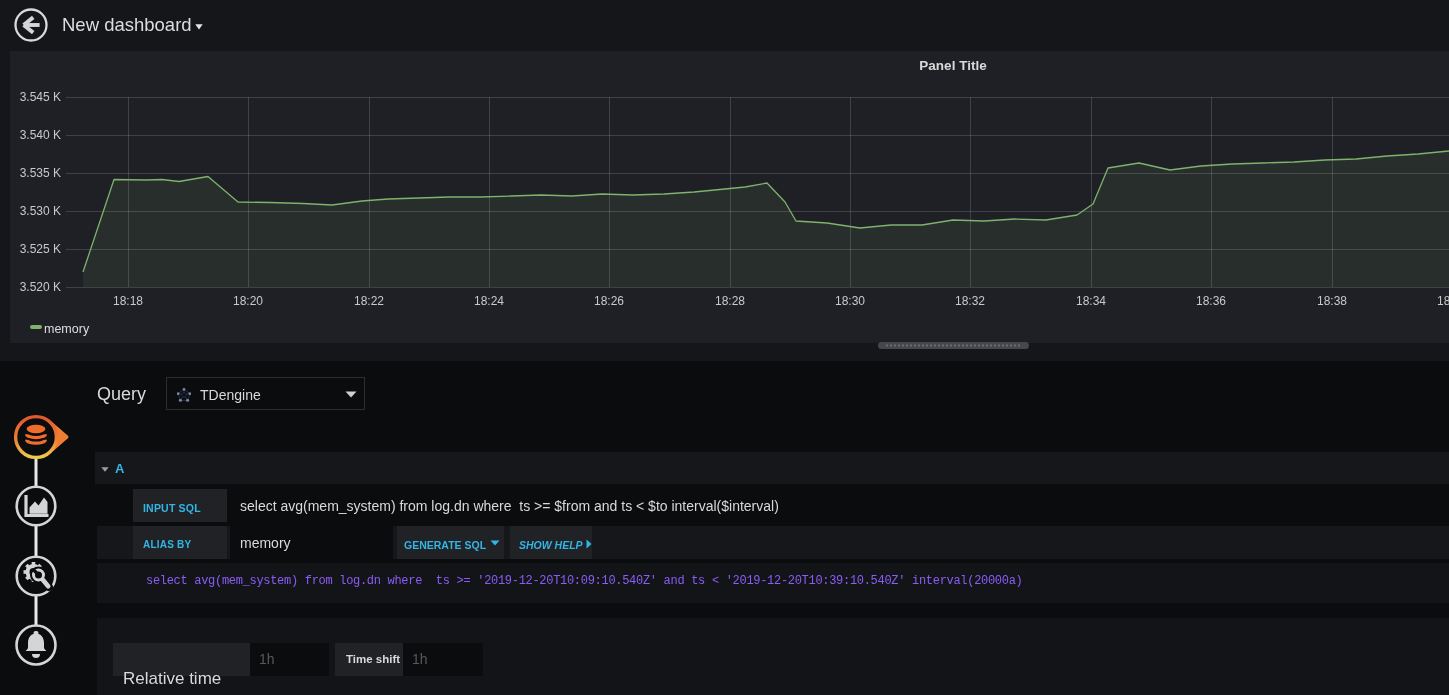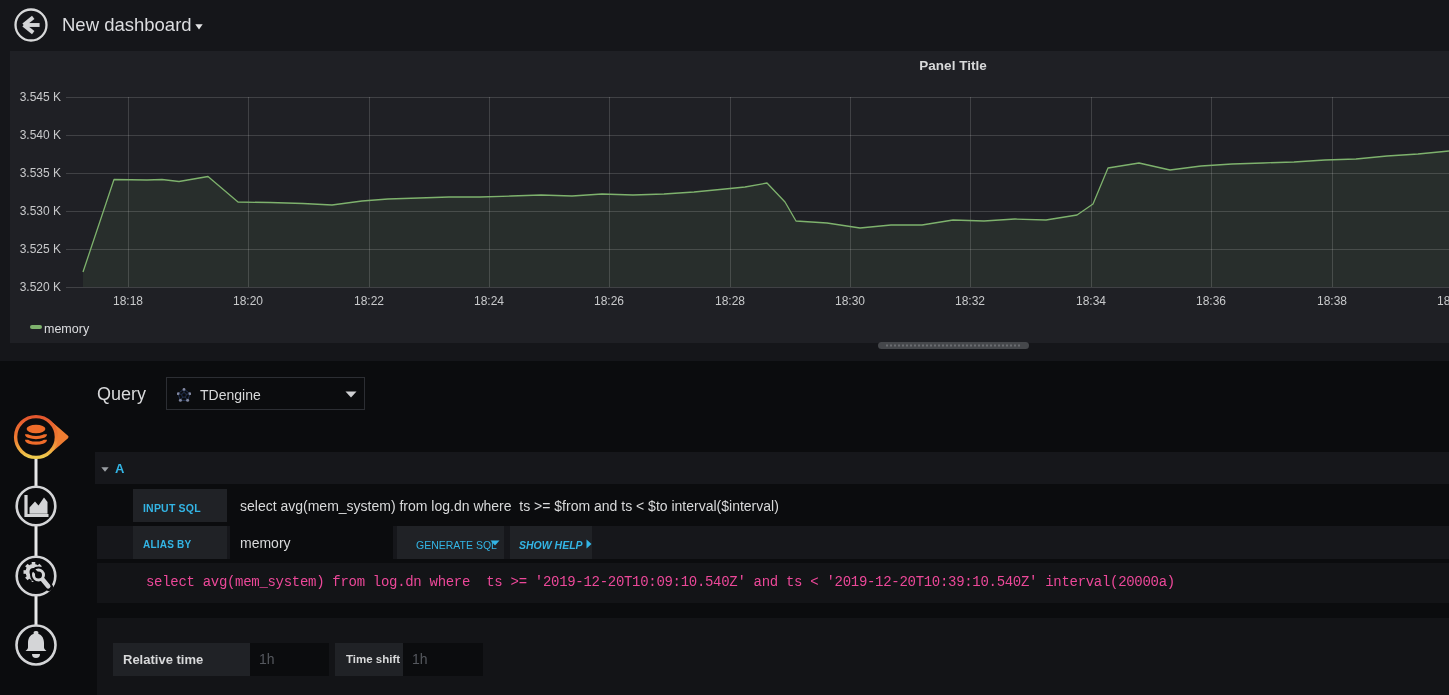--- a/index.html
+++ b/index.html
@@ -195,36 +195,36 @@
   <div class="abs" style="left:143px;top:502px;font-size:10.5px;font-weight:bold;color:#33b5e5;letter-spacing:0.2px;">INPUT SQL</div>
   <div class="abs" style="left:230px;top:489px;width:1219px;height:33px;background:#0b0c0e;"></div>
   <div class="abs" style="left:240px;top:498px;font-size:14px;color:#d8d9da;">select avg(mem_system) from log.dn where&nbsp; ts &gt;= $from and ts &lt; $to interval($interval)</div>
 
   <div class="abs" style="left:97px;top:526px;width:1352px;height:33px;background:#16171b;"></div>
   <div class="abs" style="left:133px;top:526px;width:94px;height:33px;background:#202226;"></div>
   <div class="abs" style="left:143px;top:539px;font-size:10px;font-weight:bold;color:#33b5e5;letter-spacing:0.2px;">ALIAS BY</div>
   <div class="abs" style="left:230px;top:526px;width:163px;height:33px;background:#0b0c0e;"></div>
   <div class="abs" style="left:240px;top:535px;font-size:14px;color:#d8d9da;">memory</div>
   <div class="abs" style="left:397px;top:526px;width:107px;height:33px;background:#202226;"></div>
-  <div class="abs" style="left:416px;top:539px;font-size:10.5px;font-weight:normal;color:#33b5e5;">GENERATE SQL</div>
+  <div class="abs" style="left:404px;top:539px;font-size:10.5px;font-weight:bold;color:#33b5e5;">GENERATE SQL</div>
   <svg class="abs" style="left:490px;top:540px" width="10" height="6" viewBox="0 0 10 6">
       <path d="M0.5 0.5 L5 5.5 L9.5 0.5 Z" fill="#33b5e5"></path>
     </svg>
   <div class="abs" style="left:510px;top:526px;width:82px;height:33px;background:#202226;"></div>
   <div class="abs" style="left:519px;top:539px;font-size:10.5px;font-weight:bold;color:#33b5e5;font-style:italic;">SHOW HELP</div>
   <svg class="abs" style="left:586px;top:539px" width="6" height="10" viewBox="0 0 6 10">
       <path d="M0.5 0.5 L5.5 5 L0.5 9.5 Z" fill="#33b5e5"></path>
     </svg>
 
   <div class="abs" style="left:97px;top:563px;width:1352px;height:40px;background:#131417;"></div>
-  <div class="abs" style="left:146px;top:574px;font-size:14px;font-family:'Liberation Mono',monospace;color:#ec4899;white-space:pre;letter-spacing:-0.3px;">select avg(mem_system) from log.dn where  ts &gt;= '2019-12-20T10:09:10.540Z' and ts &lt; '2019-12-20T10:39:10.540Z' interval(20000a)</div>
+  <div class="abs" style="left:146px;top:574px;font-size:12px;font-family:'Liberation Mono',monospace;color:#8b5cf6;white-space:pre;letter-spacing:-0.3px;">select avg(mem_system) from log.dn where  ts &gt;= '2019-12-20T10:09:10.540Z' and ts &lt; '2019-12-20T10:39:10.540Z' interval(20000a)</div>
 
   <div class="abs" style="left:97px;top:618px;width:1352px;height:77px;background:#131417;"></div>
   <div class="abs" style="left:113px;top:643px;width:137px;height:33px;background:#202226;"></div>
-  <div class="abs" style="left:123px;top:652px;font-size:13px;font-weight:bold;color:#d8d9da;">Relative time</div>
+  <div class="abs" style="left:123px;top:669px;font-size:17px;font-weight:normal;color:#d8d9da;">Relative time</div>
   <div class="abs" style="left:250px;top:643px;width:79px;height:33px;background:#0b0c0e;"></div>
   <div class="abs" style="left:259px;top:651px;font-size:14px;color:#55585e;">1h</div>
   <div class="abs" style="left:335px;top:643px;width:68px;height:33px;background:#202226;"></div>
   <div class="abs" style="left:346px;top:653px;font-size:11.5px;font-weight:bold;color:#d8d9da;">Time shift</div>
   <div class="abs" style="left:403px;top:643px;width:80px;height:33px;background:#0b0c0e;"></div>
   <div class="abs" style="left:412px;top:651px;font-size:14px;color:#55585e;">1h</div>
 
 </div>
 
 </body></html>

